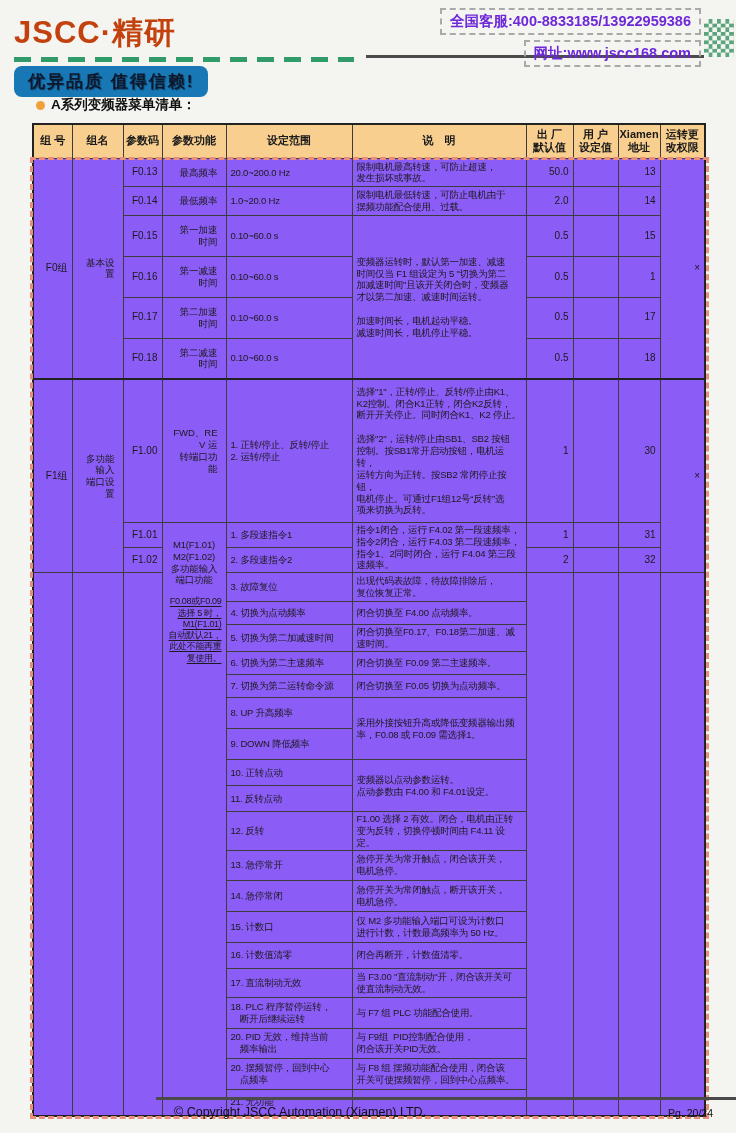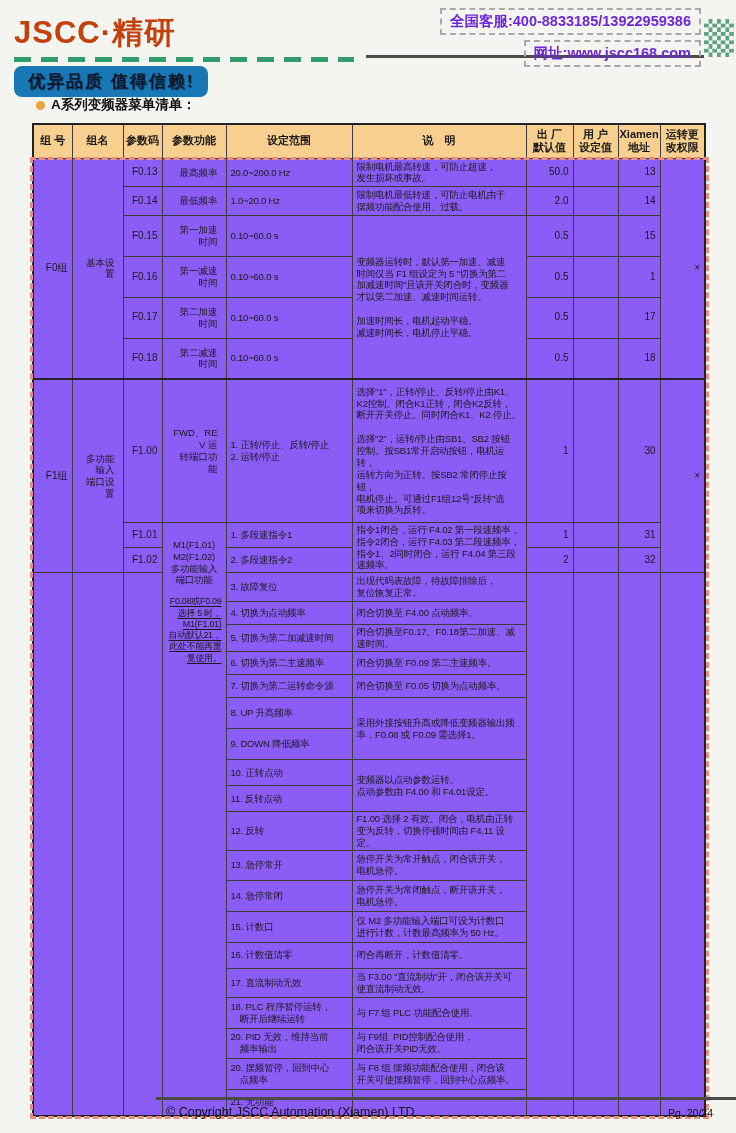--- a/index.html
+++ b/index.html
@@ -72,21 +72,21 @@
   .mfn-note {
     white-space:pre-wrap; text-align:right; font-size:9px; letter-spacing:-0.3px;
     text-decoration:underline; text-underline-offset:2px; margin-top:10px;
   }
   .red-dashed {
     position:absolute; left:-2px; right:-3px; top:34px; bottom:-2px;
     border:3px dashed #e98d7c; pointer-events:none;
   }
   
   .foot-rule { position:absolute; left:156px; top:1097px; width:580px; height:3px; background:#4a4a4a; }
-  .copyright { position:absolute; left:166px; top:1105px; font-size:12.5px; color:#111; }
+  .copyright { position:absolute; left:174px; top:1105px; font-size:12.5px; color:#111; }
   .pagenum  { position:absolute; right:23px; top:1107px; font-size:10.5px; color:#111; }
 </style>
 </head>
 <body>
 
 <div class="logo">JSCC·精研</div>
 <div class="green-dash"></div>
 <div class="slogan">优异品质 值得信赖!</div>
 <div class="head-rule"></div>
 <div class="dash-box hotline">全国客服:400-8833185/13922959386</div>

